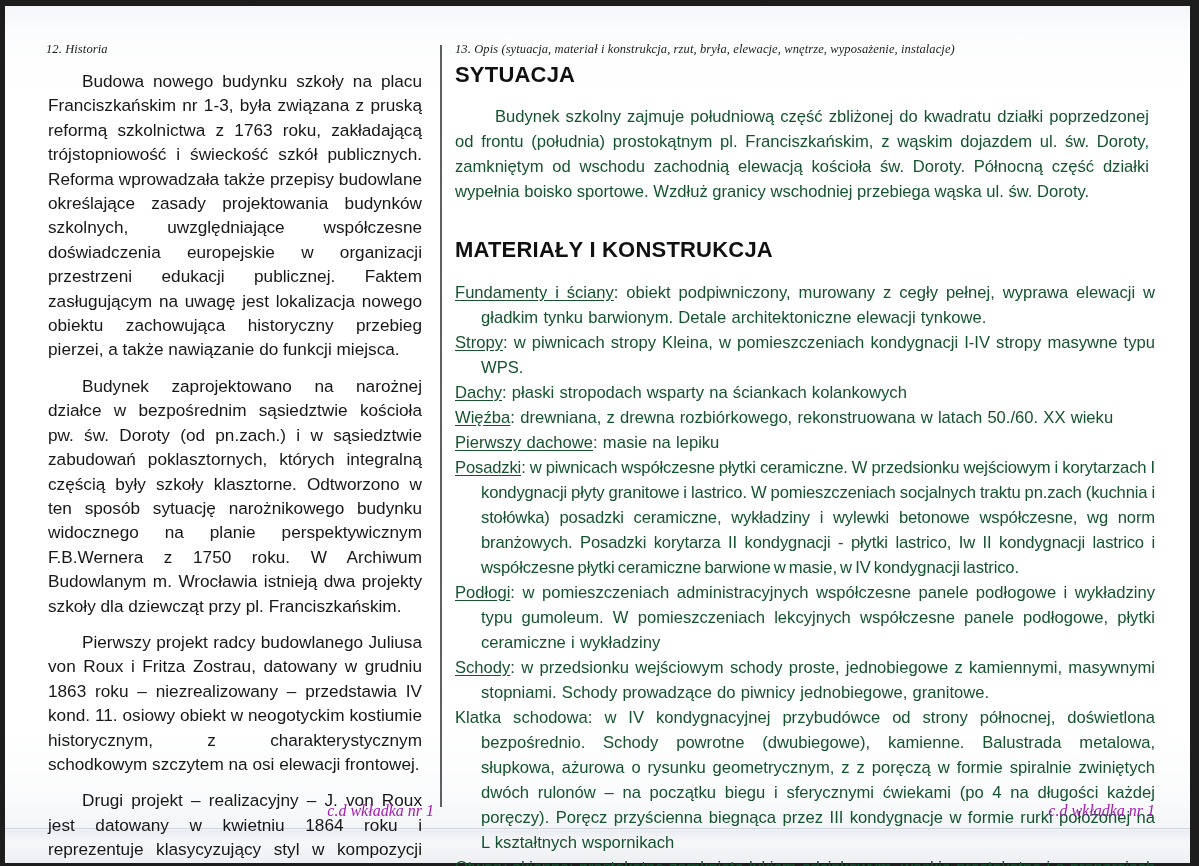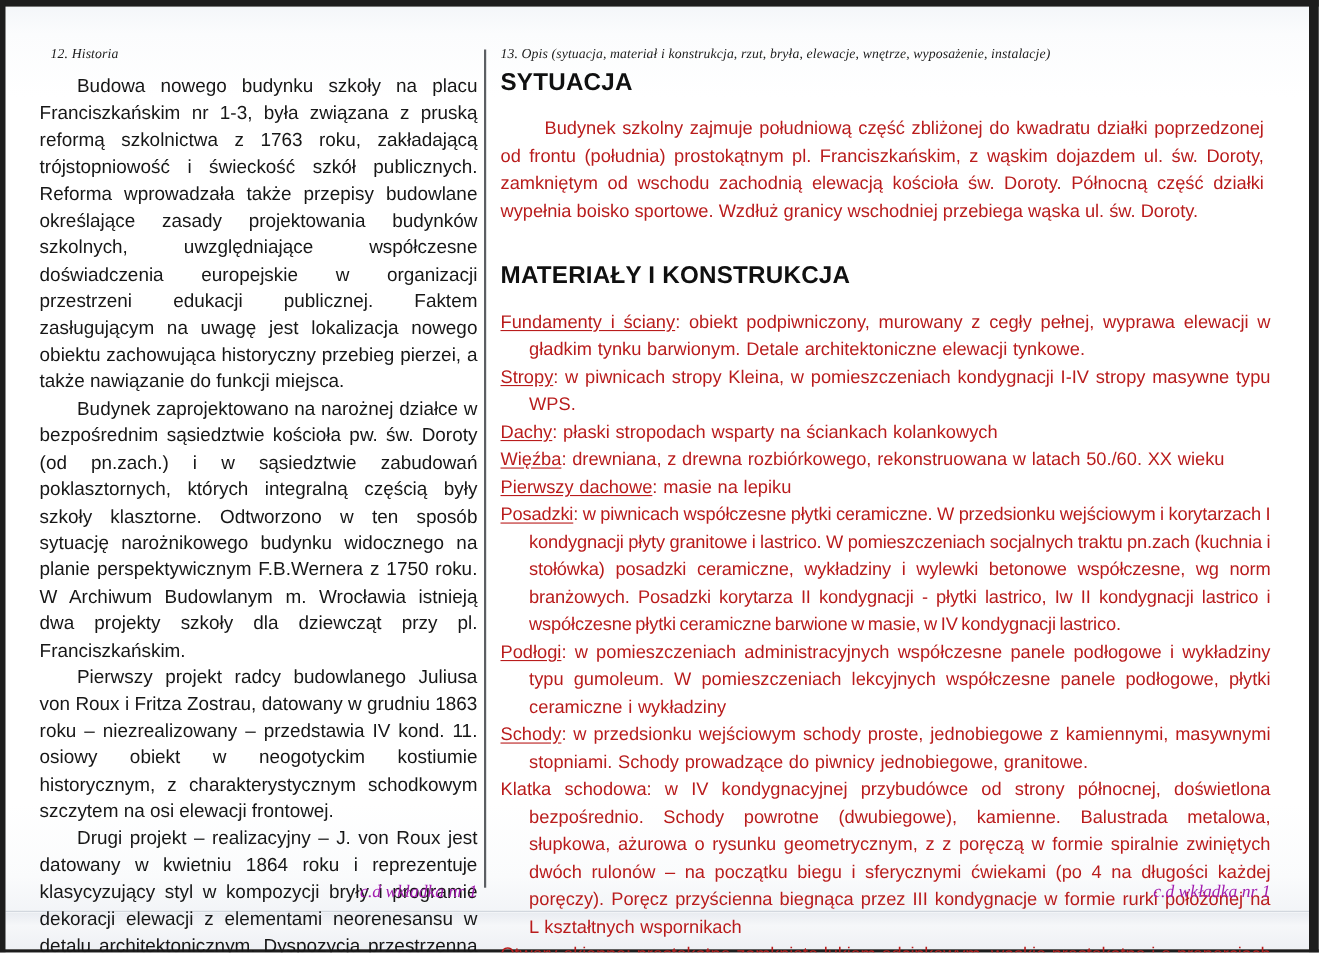--- a/index.html
+++ b/index.html
@@ -96,37 +96,37 @@
 
   
   .body-left{
     margin-top:9px;
     font-size:17.2px;
     line-height:24.4px;
     color:#171717;
     text-align:justify;
     text-justify:inter-word;
   }
-  .body-left p{margin:0;text-indent:34px;}
+  .body-left p{margin:12px;text-indent:34px;}
 
   
   .section-title{
     font-size:22px;
     font-weight:bold;
     color:#101010;
     letter-spacing:.2px;
     margin:4px 0 0 0;
   }
   #title-sytuacja{margin-top:5px;}
   #title-materialy{margin-top:33px;}
 
   .body-right{
     font-size:16.6px;
     line-height:25px;
-    color:#b91c1c;
+    color:#14532d;
     text-align:justify;
     text-justify:inter-word;
   }
   #para-sytuacja{
     margin:16px 0 0 0;
     text-indent:40px;
     padding-right:6px;
   }
 
   #spec-list{

